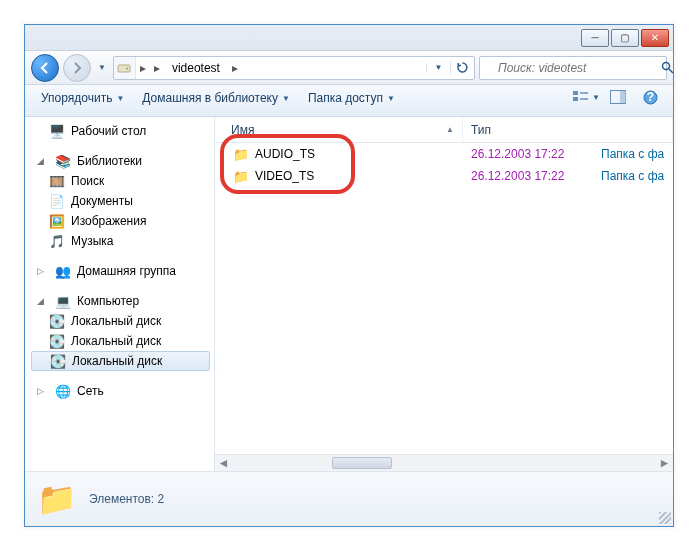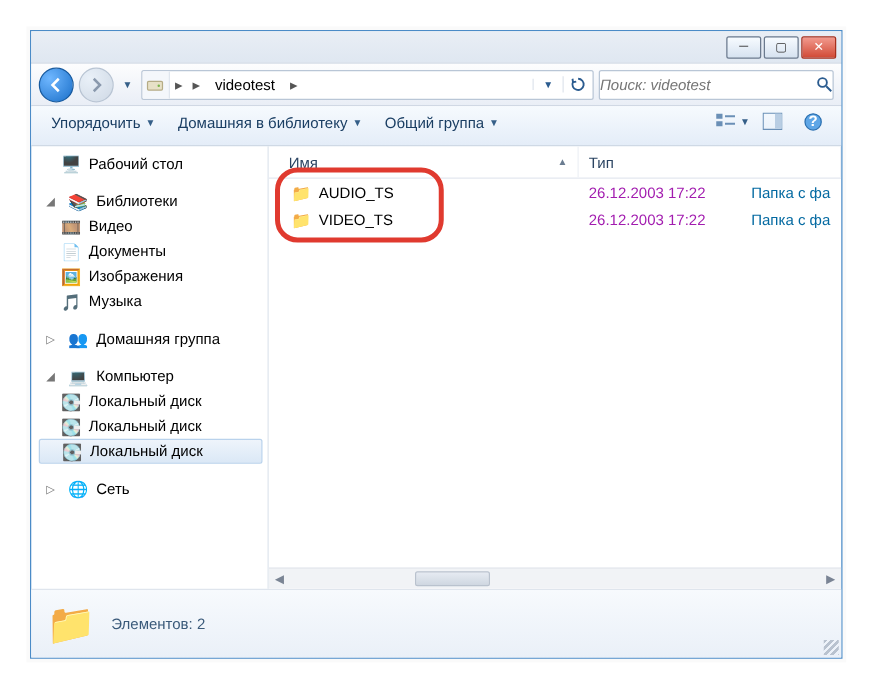--- a/index.html
+++ b/index.html
@@ -9,21 +9,21 @@
 .winbtn { width: 28px; height: 18px; border: 1px solid #6b7a8e; background: linear-gradient(#f7fbff,#d6e2f0); border-radius: 2px; display: flex; align-items: center; justify-content: center; font-size: 10px; color: #333; cursor: pointer; }
 .winbtn.close { background: linear-gradient(#f29a8e,#d14a36); color: #fff; border-color: #a62f1c; }
 .navbar { height: 34px; background: linear-gradient(#fdfdfe,#e9eef6); display: flex; align-items: center; padding: 0 6px; gap: 4px; border-bottom: 1px solid #d0d8e4; }
 .navbtn { width: 28px; height: 28px; border-radius: 14px; background: radial-gradient(circle at 30% 30%,#6fb7ff,#1a6fc9); border: 1px solid #175a9f; display: flex; align-items: center; justify-content: center; color: #fff; cursor: pointer; }
 .navbtn.fwd { background: radial-gradient(circle at 30% 30%,#e9f0f8,#cfd9e5); color: #8a99ad; border-color: #b8c4d3; }
 .addrbox { flex: 1; height: 24px; border: 1px solid #b9c6d6; background: #fff; display: flex; align-items: center; border-radius: 2px; overflow: hidden; }
 .addr-seg { padding: 0 8px; height: 100%; display: flex; align-items: center; cursor: pointer; }
 .addr-arrow { width: 14px; display: flex; align-items: center; justify-content: center; color: #555; cursor: pointer; }
 .addr-icon { width: 22px; height: 100%; display: flex; align-items: center; justify-content: center; background: #f4f7fb; border-right: 1px solid #e0e6ee; }
 .addr-refresh { width: 24px; border-left: 1px solid #dfe5ed; display: flex; align-items: center; justify-content: center; cursor: pointer; color: #2a5b8f; }
-.searchbox { width: 188px; height: 24px; border: 1px solid #b9c6d6; background: #fff; display: flex; align-items: center; padding: 0 0; gap: 6px; border-radius: 2px; }
+.searchbox { width: 188px; height: 24px; border: 1px solid #b9c6d6; background: #fff; display: flex; align-items: center; padding: 0 18px; gap: 6px; border-radius: 2px; }
 .searchbox input { border: none; outline: none; flex: 1; font-style: italic; color: #888; background: transparent; }
 .toolbar { height: 32px; background: linear-gradient(#f6fafe,#e4edf8); border-bottom: 1px solid #cfd9e5; display: flex; align-items: flex-start; padding: 0 8px; gap: 2px; }
 .tbtn { padding: 0 8px; height: 26px; display: flex; align-items: center; gap: 4px; color: #1a3e63; cursor: pointer; border-radius: 2px; }
 .tbtn .drop { font-size: 8px; color: #355f88; }
 .spacer { flex: 1; }
 .iconbtn { width: 30px; height: 24px; display: flex; align-items: center; justify-content: center; color: #2a5b8f; cursor: pointer; border-radius: 2px; }
 .body { display: flex; height: calc(100% - 26px - 34px - 32px - 55px); }
 .sidebar { width: 190px; border-right: 1px solid #e0e6ee; overflow-y: auto; padding: 4px 0 4px 6px; }
 .tree-item { display: flex; align-items: center; gap: 6px; height: 20px; padding-left: 18px; cursor: pointer; white-space: nowrap; }
 .tree-item.lvl0 { padding-left: 6px; font-weight: 400; }
@@ -110,21 +110,21 @@
   <div class="toolbar">
     <div class="tbtn">
         <span>Упорядочить</span>
         <span class="drop">▼</span>
       </div>
     <div class="tbtn">
         <span>Домашняя в библиотеку</span>
         <span class="drop">▼</span>
       </div>
     <div class="tbtn">
-        <span>Общий группа</span>
+        <span>Папка доступ</span>
         <span class="drop">▼</span>
       </div>
     <div class="spacer"></div>
     <div class="iconbtn">
       <svg width="18" height="14">
           <rect x="1" y="1" width="5" height="4" fill="#6a8fb6"></rect>
           <rect x="1" y="7" width="5" height="4" fill="#6a8fb6"></rect>
           <line x1="8" y1="3" x2="16" y2="3" stroke="#6a8fb6" stroke-width="1.5"></line>
           <line x1="8" y1="9" x2="16" y2="9" stroke="#6a8fb6" stroke-width="1.5"></line>
         </svg>
@@ -151,21 +151,21 @@
           <span>Рабочий стол</span>
         </div>
       <div class="tree-gap"></div>
       <div class="tree-item lvl0">
           <span class="exp">◢</span>
           <span class="ico">📚</span>
           <span>Библиотеки</span>
         </div>
       <div class="tree-item">
           <span class="ico">🎞️</span>
-          <span>Видео</span>
+          <span>Поиск</span>
         </div>
       <div class="tree-item">
           <span class="ico">📄</span>
           <span>Документы</span>
         </div>
       <div class="tree-item">
           <span class="ico">🖼️</span>
           <span>Изображения</span>
         </div>
       <div class="tree-item">

